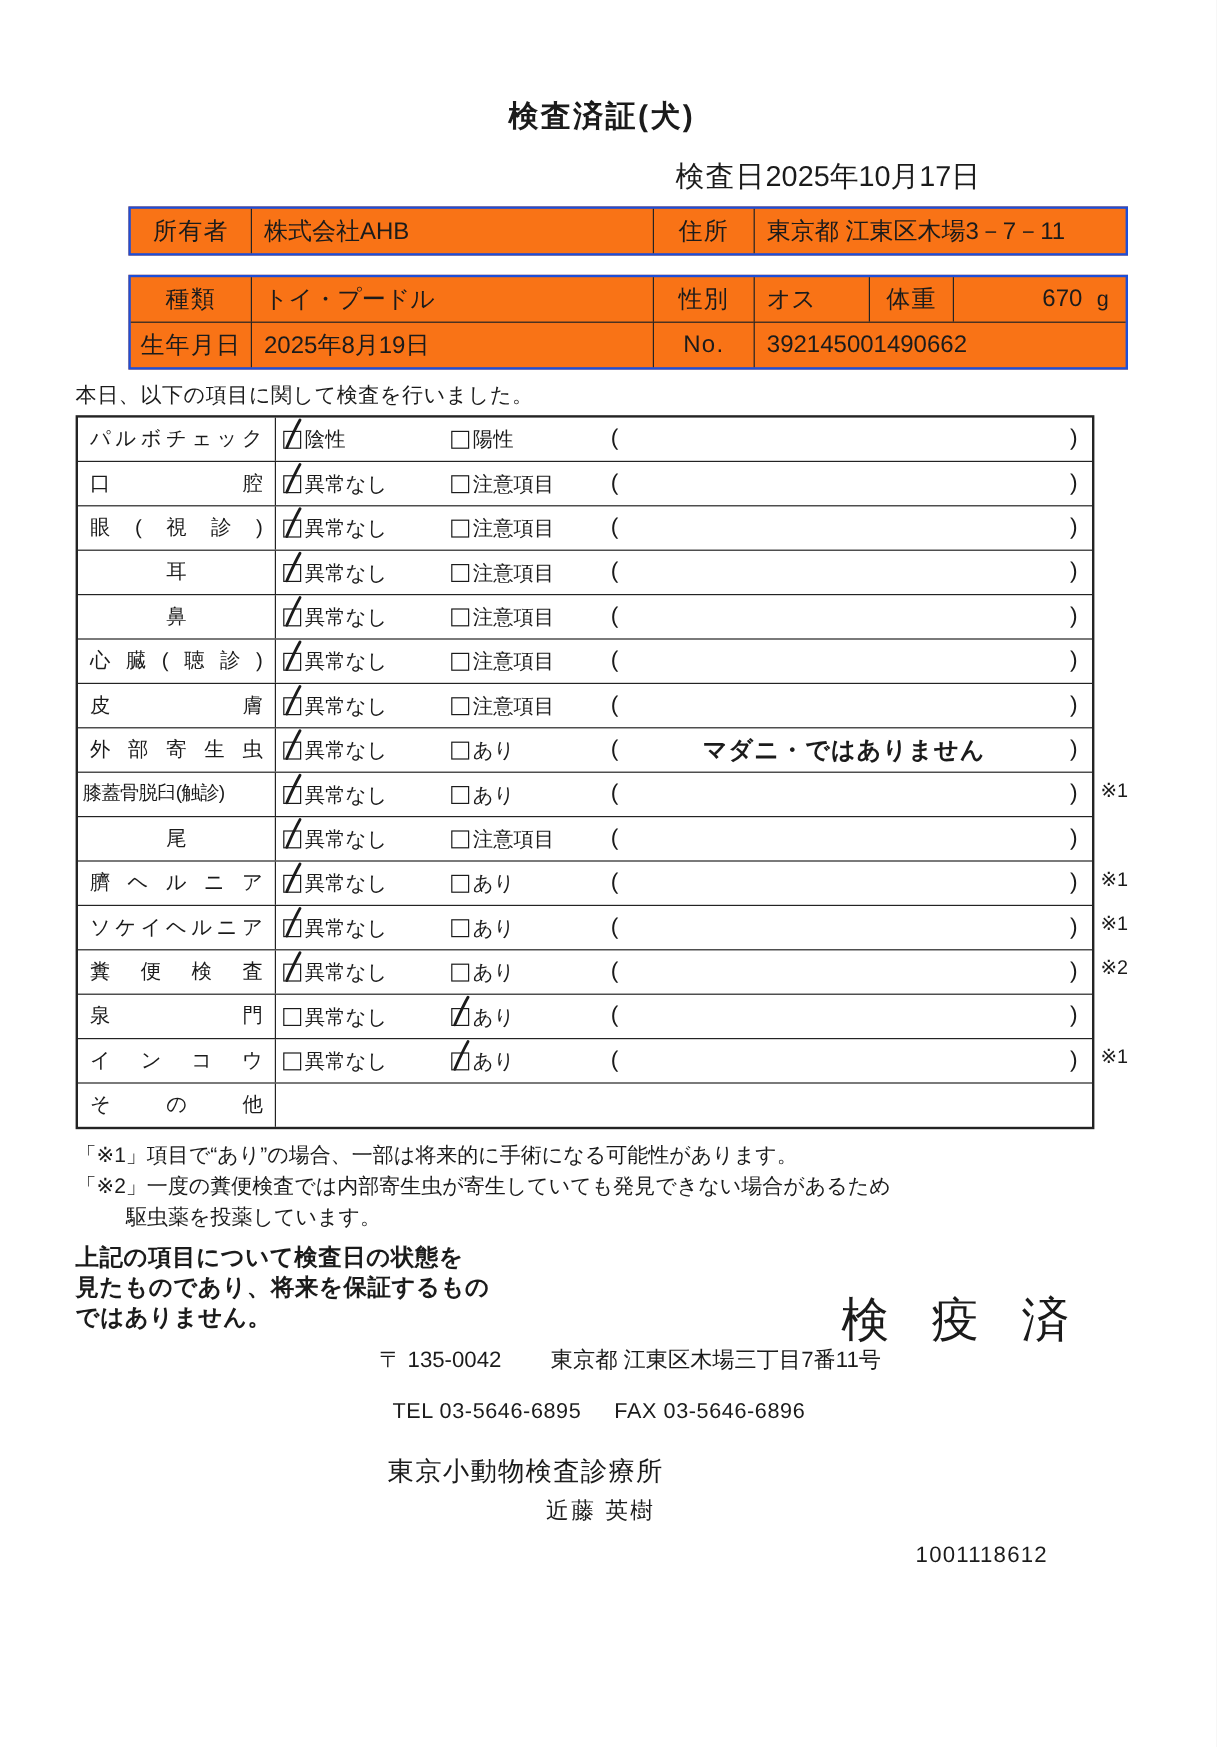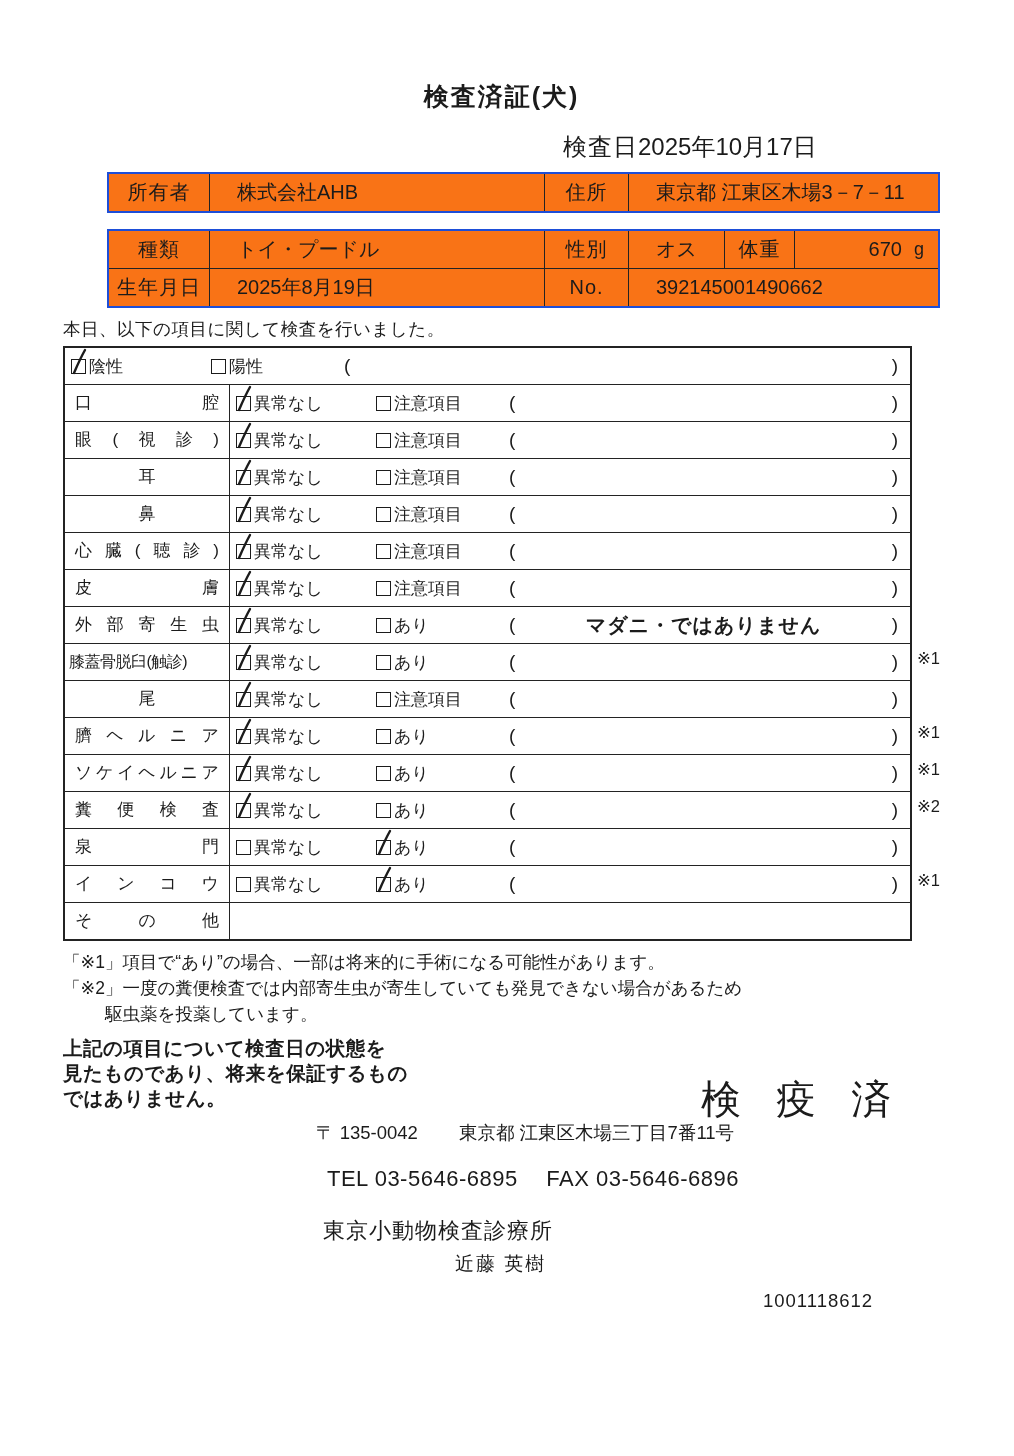--- a/index.html
+++ b/index.html
@@ -13,21 +13,21 @@
 
   .title { text-align:center; margin:0; padding-top:80px; font-size:25px; font-weight:600; letter-spacing:2px; }
 
   .date-row { margin-top:18px; display:flex; align-items:baseline; font-size:24px; }
   .date-label { margin-left:500px; letter-spacing:1px; }
   .date-value { flex:1; text-align:left; }
 
   .info-table { border:2px solid #1d4ed8; display:grid; background:#f97316;margin-left:44px; }
   .tableA { margin-top:9px; grid-template-columns:100px 335px 84px 1fr; }
   .tableB { margin-top:16px; grid-template-columns:100px 335px 84px 96px 70px 1fr; }
-  .cell { border-left:1.6px solid #232323; padding:5px 27px; font-size:20px; display:flex; align-items:center; min-height:27px; box-sizing:border-box; }
+  .cell { border-left:1.6px solid #232323; padding:5px 10px; font-size:20px; display:flex; align-items:center; min-height:27px; box-sizing:border-box; }
   .cell.first { border-left:none; }
   .cell.lab { justify-content:center; padding:5px 4px; letter-spacing:1px; }
   .cell.r2 { border-top:1.6px solid #232323; }
   .cell.weight-val { justify-content:flex-end; padding-right:14px; }
   .weight-unit { margin-left:12px; font-size:18px; }
 
   .intro { margin-top:9px; font-size:17.5px; letter-spacing:0.5px; }
 
   .chk-table { margin-top:5px; width:849px; border:2px solid #232323; box-sizing:border-box; }
   .chk-row { display:flex; height:36px; border-top:1.6px solid #232323; position:relative; }
@@ -51,21 +51,21 @@
 
   .notes { margin-top:8px; font-size:17.5px; line-height:26px; }
   .note-indent { margin-left:42px; }
 
   .bottom { margin-top:9px; position:relative; }
   .disclaimer { font-size:19.5px; font-weight:700; line-height:25px; letter-spacing:0.5px; }
   .stamp { position:absolute; left:638px; top:24px; font-size:40px; letter-spacing:12px; font-weight:500; white-space:nowrap;margin-top:12px; }
 
   .addr-line { margin-top:9px; margin-left:253px; font-size:18.5px; }
   .addr-city { margin-left:36px; }
-  .tel-line { margin-top:21px; margin-left:264px; font-size:22px; letter-spacing:0.5px; }
+  .tel-line { margin-top:21px; margin-left:264px; font-size:18px; letter-spacing:0.5px; }
   .fax { margin-left:22px; }
   .clinic-line { margin-top:24px; margin-left:260px; font-size:22px; font-weight:500; letter-spacing:1px; }
   .vet-line { margin-top:5px; margin-left:392px; font-size:19px; letter-spacing:2px; }
   .serial-line { margin-top:13px; margin-left:700px; font-size:18.5px; letter-spacing:1px; }
 </style>
 </head>
 <body>
 
 <div class="page">
   <div class="content">
@@ -98,20 +98,21 @@
       <div class="cell r2">2025年8月19日</div>
       <div class="cell lab r2">No.</div>
       <div class="cell r2" style="grid-column:4 / 7;">392145001490662</div>
     </div>
 
     <div class="intro">本日、以下の項目に関して検査を行いました。</div>
 
     <div class="chk-table">
         <div id="checklist-body">
   <div class="chk-row" data-empty="false">
+    <span class="row-label justify">パルボチェック</span>
     <span class="row-content">
       <span class="opt opt1">
         <span class="cb" data-checked="true">
                   <svg viewBox="0 0 18 28">
                     <path d="M4 25 C7 18 11 9 15 2" fill="none" stroke="#1b1b1b" stroke-width="2.4" stroke-linecap="round"></path>
                   </svg>
                 </span>
         <span class="opt-label">陰性</span>
       </span>
       <span class="opt opt2">

